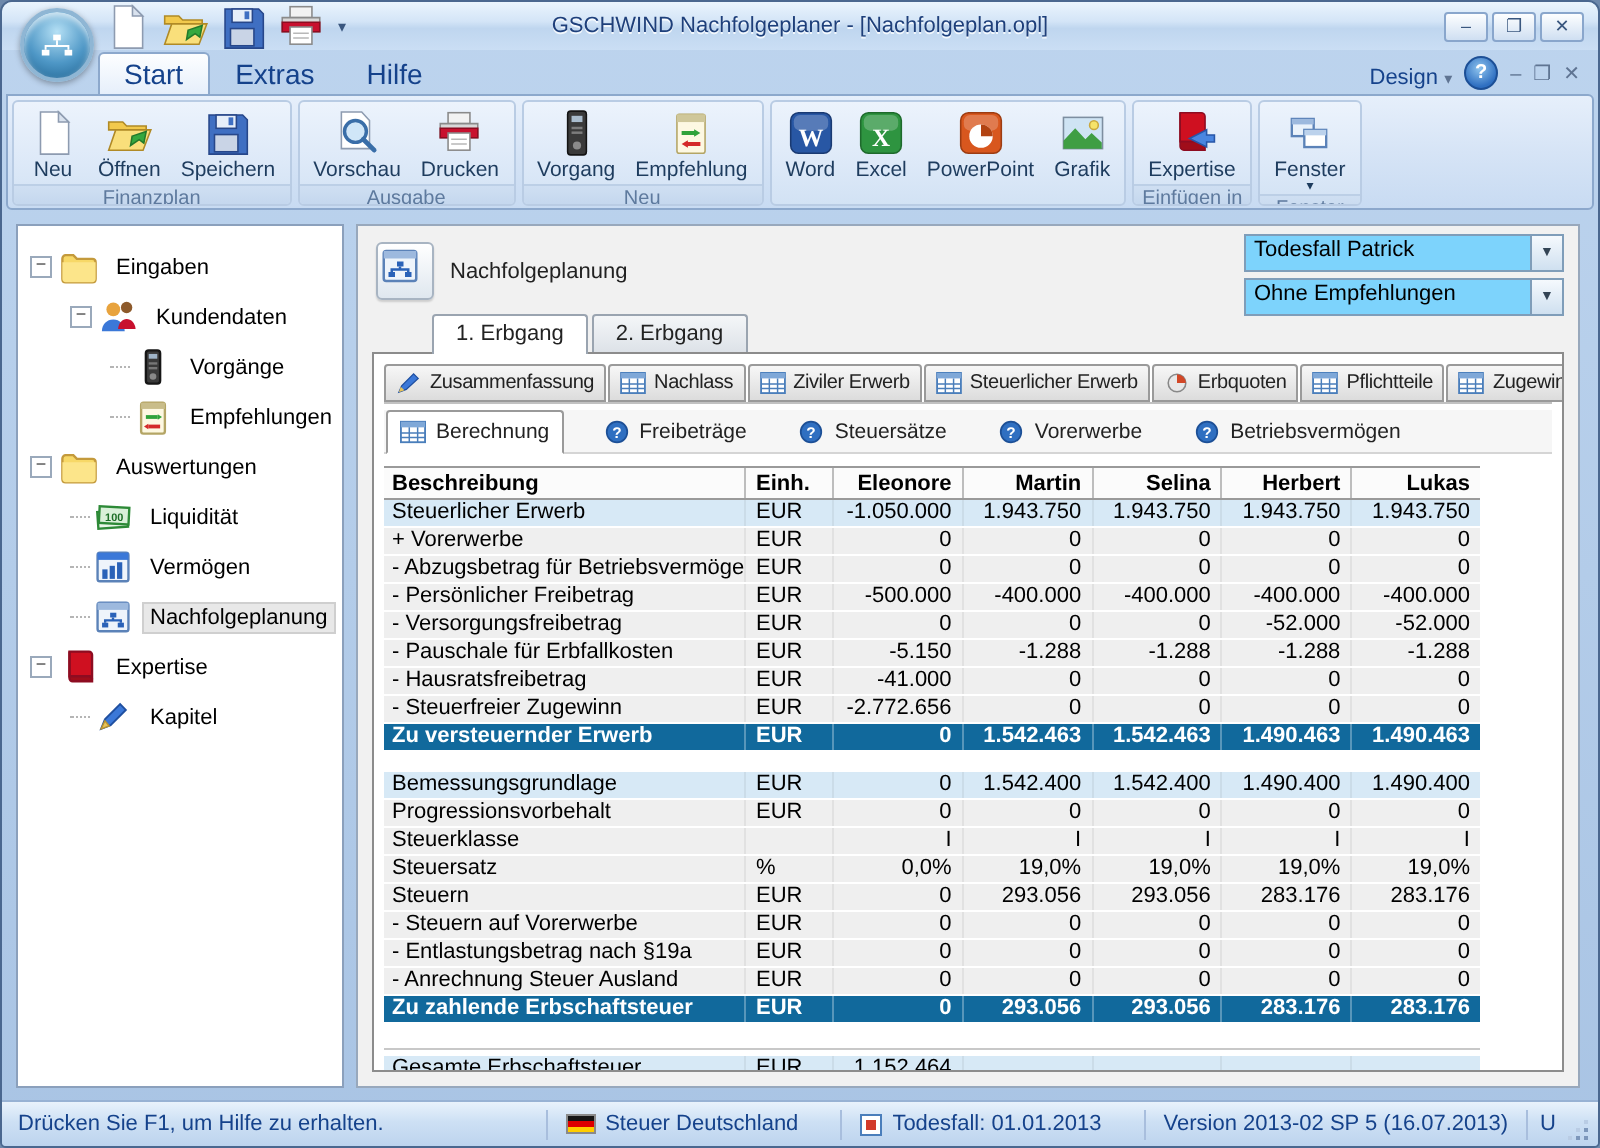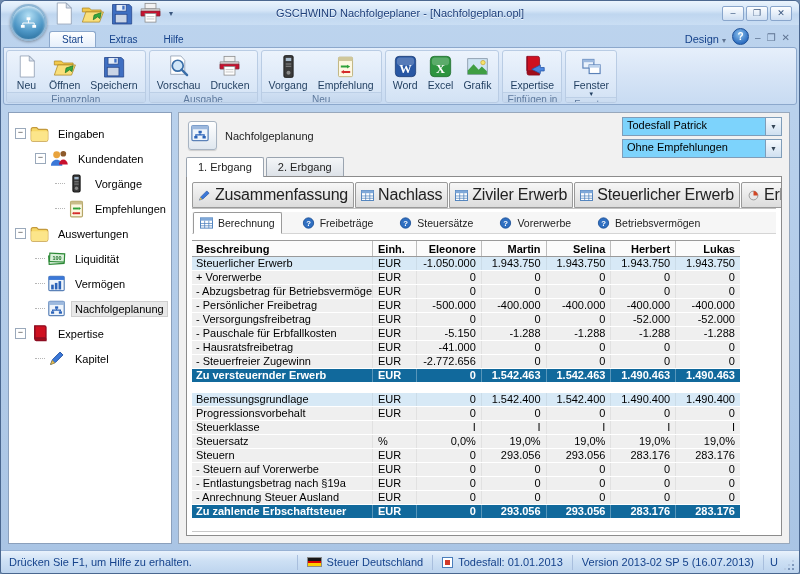--- a/index.html
+++ b/index.html
@@ -19,21 +19,21 @@
   .qbtn{width:16px;height:16px;display:block;}
   .qbtn svg{width:100%;height:100%;}
   .qat-caret{font-size:8px;color:#3a577f;margin-left:2px;}
   .title{position:absolute;left:0;right:0;text-align:center;font-size:11px;color:#1e3f7a;pointer-events:none;
     text-shadow:0 1px 0 rgba(255,255,255,.8);}
   .win-controls{margin-left:auto;display:flex;gap:2px;padding-right:7px;z-index:9;}
   .wbtn{width:22px;height:15px;border:1px solid #89a6cc;border-radius:2px;box-sizing:border-box;
     background:linear-gradient(#fdfeff,#cfdff2);color:#3a577f;font-size:9px;line-height:13px;text-align:center;}
   
   .tabrow{height:22px;flex:0 0 auto;display:flex;align-items:flex-end;padding-left:48px;position:relative;}
-  .rtab{padding:3px 13px 2px;font-size:10px;color:#15428b;white-space:nowrap;border-radius:3px 3px 0 0;}
+  .rtab{padding:3px 13px 2px;font-size:14px;color:#15428b;white-space:nowrap;border-radius:3px 3px 0 0;}
   .rtab.active{background:linear-gradient(#fdfeff,#e6effb);border:1px solid #8ca8cc;border-bottom:none;padding:2px 12px;}
   .mdi-controls{position:absolute;right:9px;top:3px;display:flex;align-items:flex-end;gap:6px;font-size:11px;color:#15428b;}
   .mdi-caret{font-size:8px;color:#5f7492;}
   .help-orb{width:15px;height:15px;border-radius:50%;background:radial-gradient(circle at 45% 35%,#8ec4ee,#2f6fc1 70%);
     color:#fff;font-size:10px;font-weight:bold;text-align:center;line-height:15px;border:1px solid #1c4f96;}
   .mdi-glyph{color:#5f7492;font-size:10px;line-height:14px;}
   
   .ribbon{flex:0 0 auto;margin:0 2px;height:58px;box-sizing:border-box;display:flex;gap:3px;padding:2px 2px 1px;
     background:linear-gradient(#e6effb,#d6e4f6 50%,#c8dbf2);border:1px solid #8ca8cc;border-radius:0 3px 3px 3px;}
   .rgroup{display:flex;flex-direction:column;border:1px solid #b9cce4;border-radius:3px;overflow:hidden;
@@ -64,28 +64,28 @@
   .chead{height:38px;position:relative;flex:0 0 auto;}
   .ptitle{position:absolute;left:2px;top:4px;display:flex;align-items:center;gap:8px;font-size:11px;color:#222;}
   .ptile{width:27px;height:27px;border:1px solid #a8b4c2;border-radius:3px;background:linear-gradient(#ffffff,#dfe7ef);
     display:flex;align-items:center;justify-content:center;box-shadow:0 1px 1px rgba(0,0,0,.15);}
   .ptile svg{width:20px;height:20px;}
   .combos{position:absolute;right:0;top:0;display:flex;flex-direction:column;gap:3px;}
   .combo{width:158px;height:17px;background:#7dd3fc;border:1px solid #7f9db9;display:flex;align-items:stretch;font-size:11px;}
   .combo-text{flex:1;padding:1px 4px;white-space:nowrap;overflow:hidden;}
   .combo-btn{width:15px;background:linear-gradient(#f5f9fd,#cfe0f0);border-left:1px solid #7f9db9;
     font-size:7px;color:#345;display:flex;align-items:center;justify-content:center;}
-  .etabs{display:flex;flex:0 0 auto;position:relative;z-index:3;margin-top:2px;}
+  .etabs{display:flex;flex:0 0 auto;position:relative;z-index:3;margin-top:2px;margin-left:30px;}
   .etab{padding:3px 11px;font-size:11px;color:#222;margin-right:2px;white-space:nowrap;
     background:linear-gradient(#f4f6f8,#dde2e8);border:1px solid #9aa4b0;border-bottom:none;border-radius:2px 2px 0 0;}
   .etab.active{background:#fff;margin-bottom:-1px;padding-bottom:4px;}
   .panel{flex:1;background:#fff;border:1px solid #8c8c8c;padding:5px 5px 4px;display:flex;flex-direction:column;
     min-height:0;overflow:hidden;position:relative;z-index:2;}
   .stabs{display:flex;gap:1px;align-items:flex-end;border-bottom:1px solid #c2c2c2;flex:0 0 auto;position:relative;}
-  .stab{display:flex;align-items:center;gap:4px;font-size:16px;letter-spacing:-0.2px;padding:3px 5px;color:#222;
+  .stab{display:flex;align-items:center;gap:4px;font-size:10px;letter-spacing:-0.2px;padding:3px 5px;color:#222;
     background:linear-gradient(#f7f7f7,#dcdcdc);border:1px solid #9a9a9a;border-radius:2px 2px 0 0;white-space:nowrap;}
   .stab .tic{width:13px;height:11px;flex:0 0 auto;}
   .stab .tic svg{width:100%;height:100%;display:block;}
   .subtabs{display:flex;gap:14px;align-items:flex-end;margin-top:3px;border-bottom:1px solid #d5d5d5;
     background:#f6f6f6;flex:0 0 auto;padding-left:1px;}
   .subtab{display:flex;align-items:center;gap:5px;font-size:10.5px;padding:4px 6px;color:#222;white-space:nowrap;}
   .subtab.active{background:#fff;border:1px solid #9a9a9a;border-bottom:1px solid #fff;margin-bottom:-1px;border-radius:2px 2px 0 0;}
   .subtab .tic{width:13px;height:12px;flex:0 0 auto;}
   .subtab .tic svg{width:100%;height:100%;display:block;}
   
@@ -102,21 +102,21 @@
   .r-normal{background:#efefef;border-bottom:1px solid #fff;}
   .r-highlight{background:#d7e9f6;border-bottom:1px solid #fff;}
   .r-total{background:#11699c;color:#fff;font-weight:bold;border-bottom:1px solid #fff;}
   .r-total .c1,.r-total .cn{border-left:1px solid rgba(255,255,255,0.3);}
   .r-spacer{height:10px;}
   .r-spacerline{height:12px;border-bottom:1px solid #c8c8c8;margin-bottom:3px;}
   
   .statusbar{height:22px;flex:0 0 auto;display:flex;align-items:center;font-size:11px;color:#15428b;
     background:linear-gradient(#e9f2fc,#cde0f4 45%,#bdd4ee);border-top:1px solid #98b2d4;border-radius:0 0 2px 2px;}
   .sb-help{flex:1;padding-left:8px;white-space:nowrap;}
-  .sb-seg{display:flex;align-items:center;gap:5px;padding:0 9px;border-left:1px solid #a8bedd;height:15px;white-space:nowrap;}
+  .sb-seg{display:flex;align-items:center;gap:5px;padding:0 9px;border-left:1px solid #a8bedd;height:15px;white-space:nowrap;margin-left:12px;}
   .flag{width:15px;height:10px;border:1px solid #8a8a8a;box-sizing:border-box;
     background:linear-gradient(#161616 33%,#dd0000 33%,#dd0000 66%,#ffce00 66%);}
   .cal{width:11px;height:11px;background:#fff;border:1px solid #4a7ebb;position:relative;box-sizing:border-box;}
   .cal::after{content:"";position:absolute;left:2px;top:2px;right:2px;bottom:2px;background:#d23a2a;}
   .sb-u{padding:0 2px 0 6px;border-left:1px solid #a8bedd;height:15px;line-height:15px;}
   .grip{width:12px;height:12px;position:relative;margin:0 3px 0 4px;align-self:flex-end;}
   .grip::before{content:"";position:absolute;right:2px;bottom:3px;width:2px;height:2px;background:#7d97bb;
     box-shadow:-4px 0 0 #7d97bb,0 -4px 0 #7d97bb,-8px 0 0 #b9cce4,-4px -4px 0 #b9cce4,0 -8px 0 #b9cce4;}
 </style>
 </head>
@@ -271,20 +271,29 @@
         <div class="rbtn">
           <span class="ric"><svg viewBox="0 0 32 32">
                 <rect x="3" y="3" width="26" height="26" rx="5" fill="#2e9440" stroke="#1e6a2c"></rect>
                 <rect x="5" y="4.5" width="22" height="10" rx="4" fill="rgba(255,255,255,.22)"></rect>
                 <text x="16" y="24" font-size="16" font-weight="bold" fill="#fff" text-anchor="middle" font-family="Liberation Serif,serif">X</text>
               </svg></span>
           <span class="rlbl">Excel</span>
         </div>
         <div class="rbtn">
           <span class="ric"><svg viewBox="0 0 32 32">
+                <rect x="3" y="3" width="26" height="26" rx="5" fill="#d8571e" stroke="#9c3c12"></rect>
+                <rect x="5" y="4.5" width="22" height="10" rx="4" fill="rgba(255,255,255,.22)"></rect>
+                <circle cx="16" cy="18" r="7.5" fill="#fff"></circle>
+                <path d="M16 18V10.5A7.5 7.5 0 0 1 23.5 18z" fill="#b24312"></path>
+              </svg></span>
+          <span class="rlbl">PowerPoint</span>
+        </div>
+        <div class="rbtn">
+          <span class="ric"><svg viewBox="0 0 32 32">
                 <rect x="3.5" y="6" width="25" height="20" fill="#cfe4f4" stroke="#7d8ea0"></rect>
                 <path d="M3.5 21l7.5-8 6.5 7 4-4 6.5 6v4H3.5z" fill="#3f9e43"></path>
                 <circle cx="23" cy="11" r="2.8" fill="#f6e36a" stroke="#caa93f"></circle>
               </svg></span>
           <span class="rlbl">Grafik</span>
         </div>
       </div>
     </div>
     <div class="rgroup">
       <div class="rgroup-buttons">

